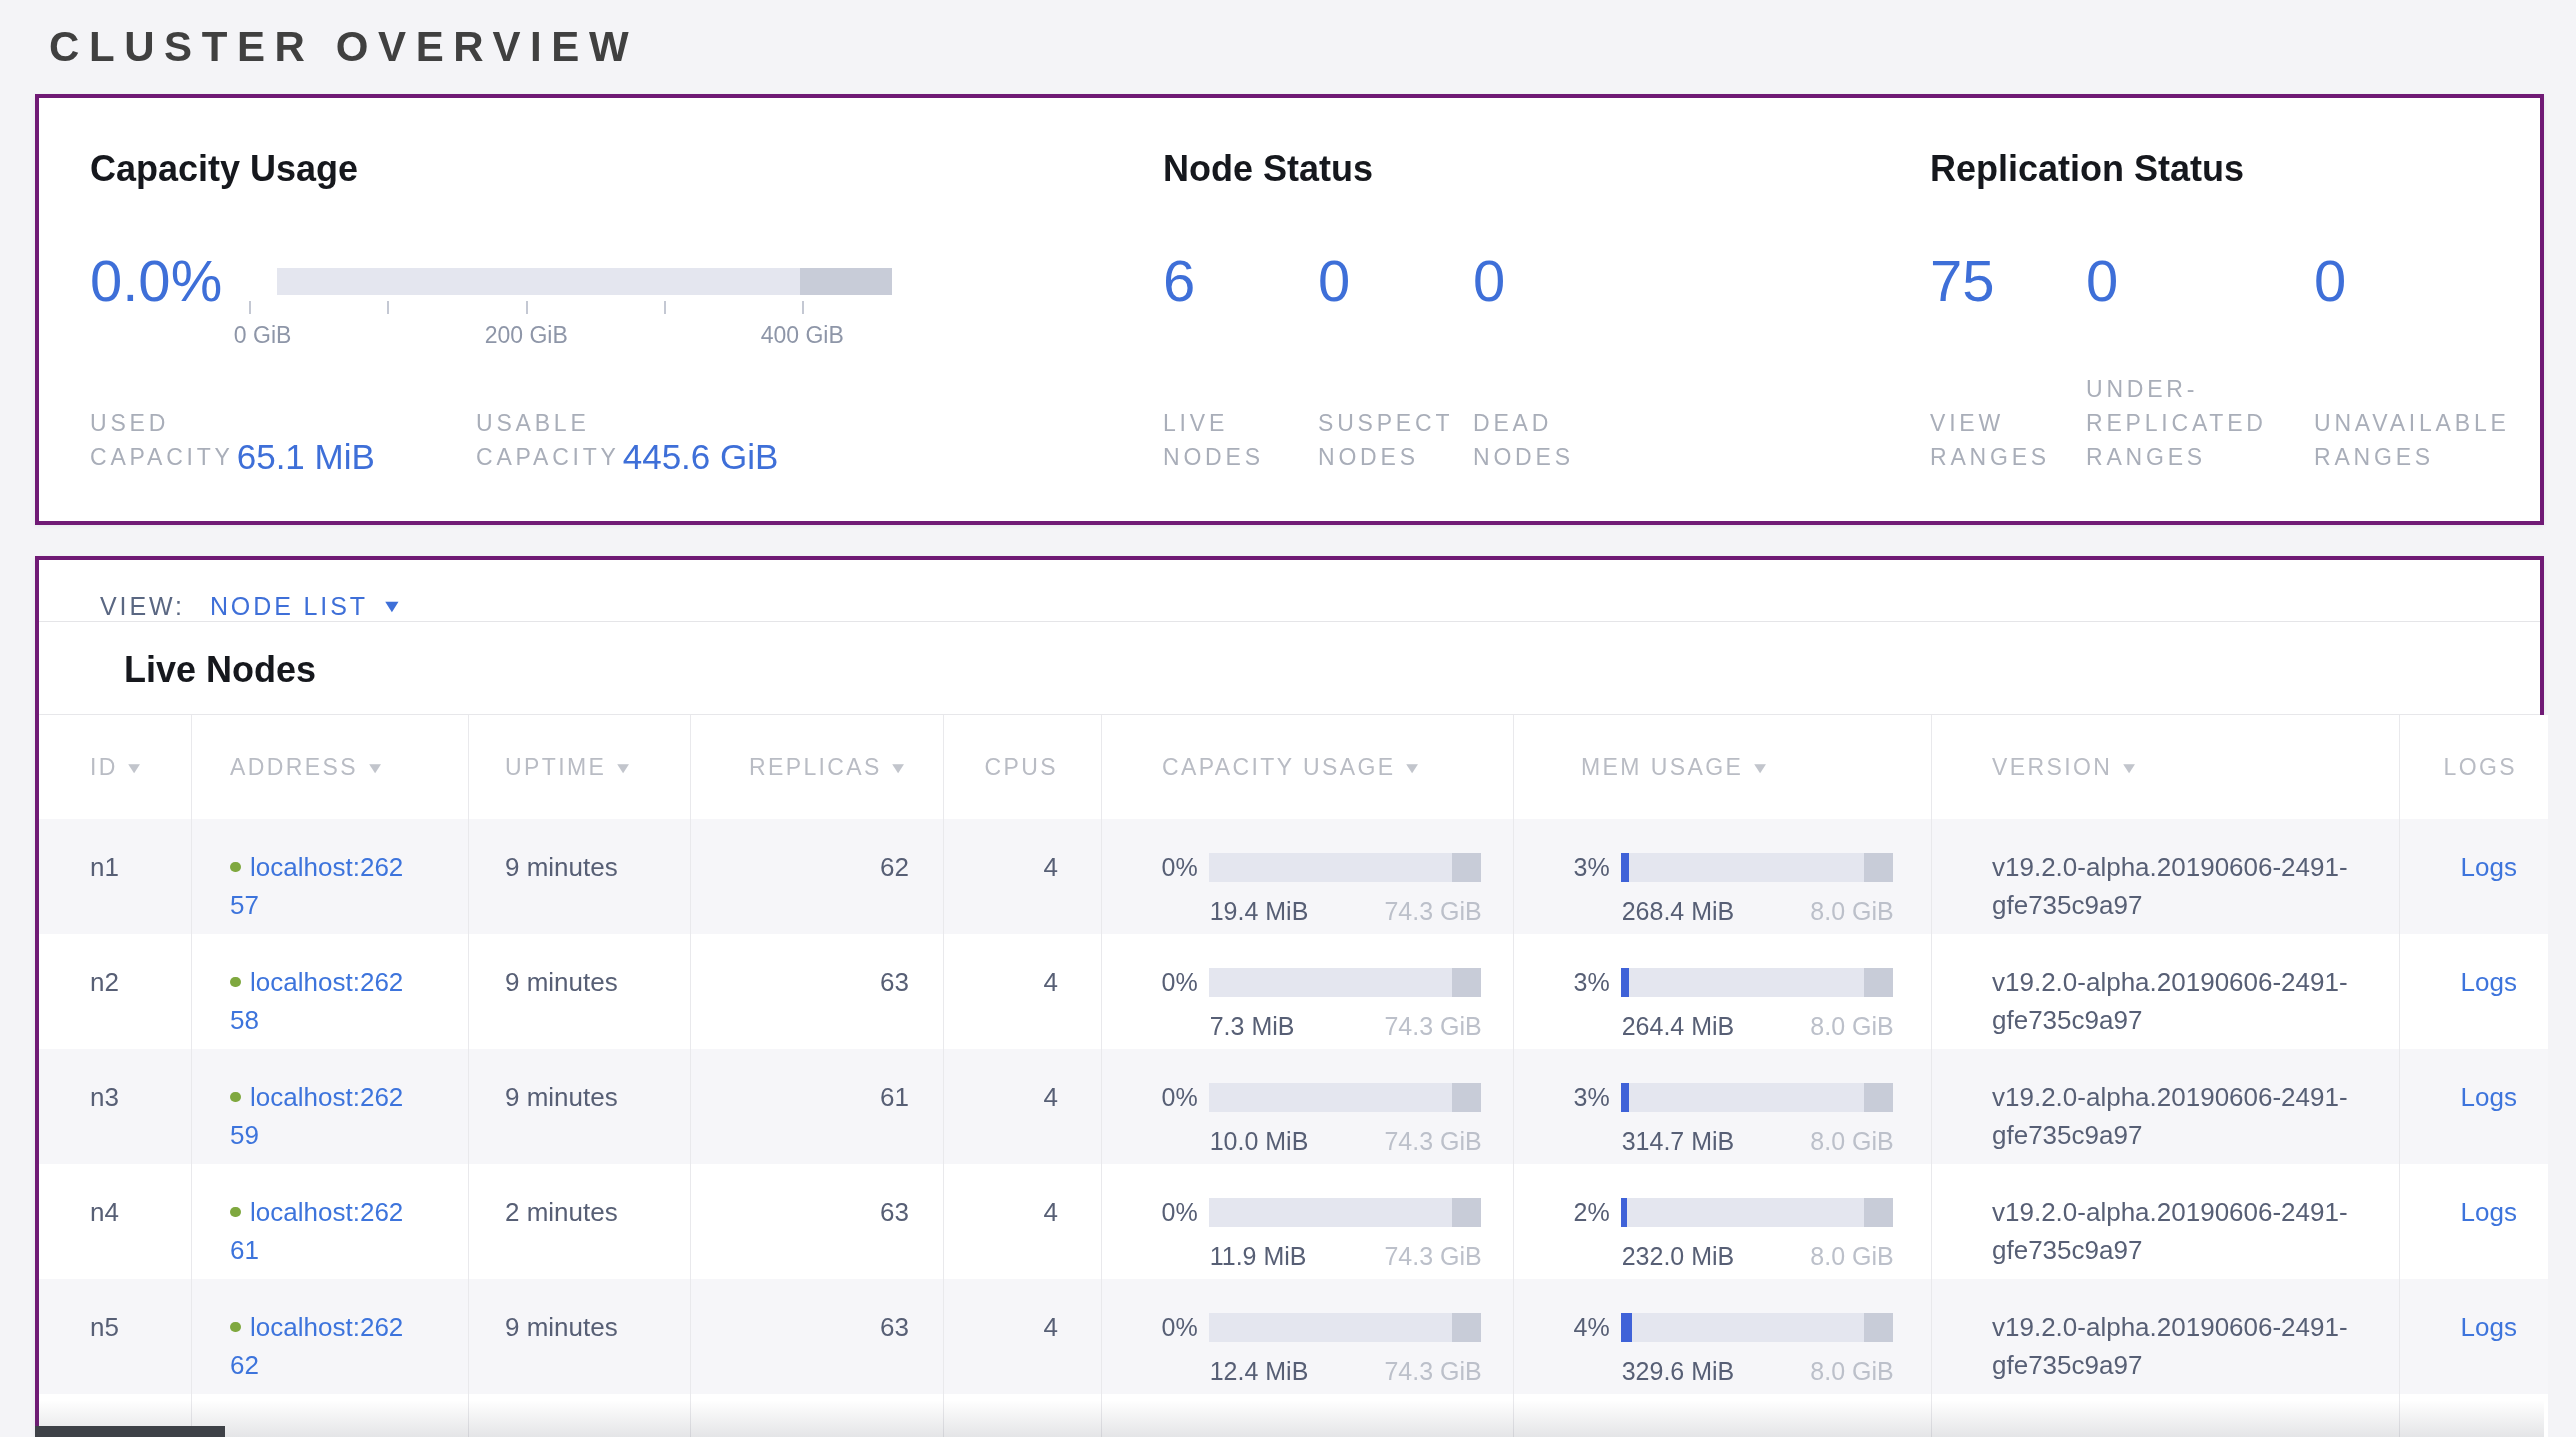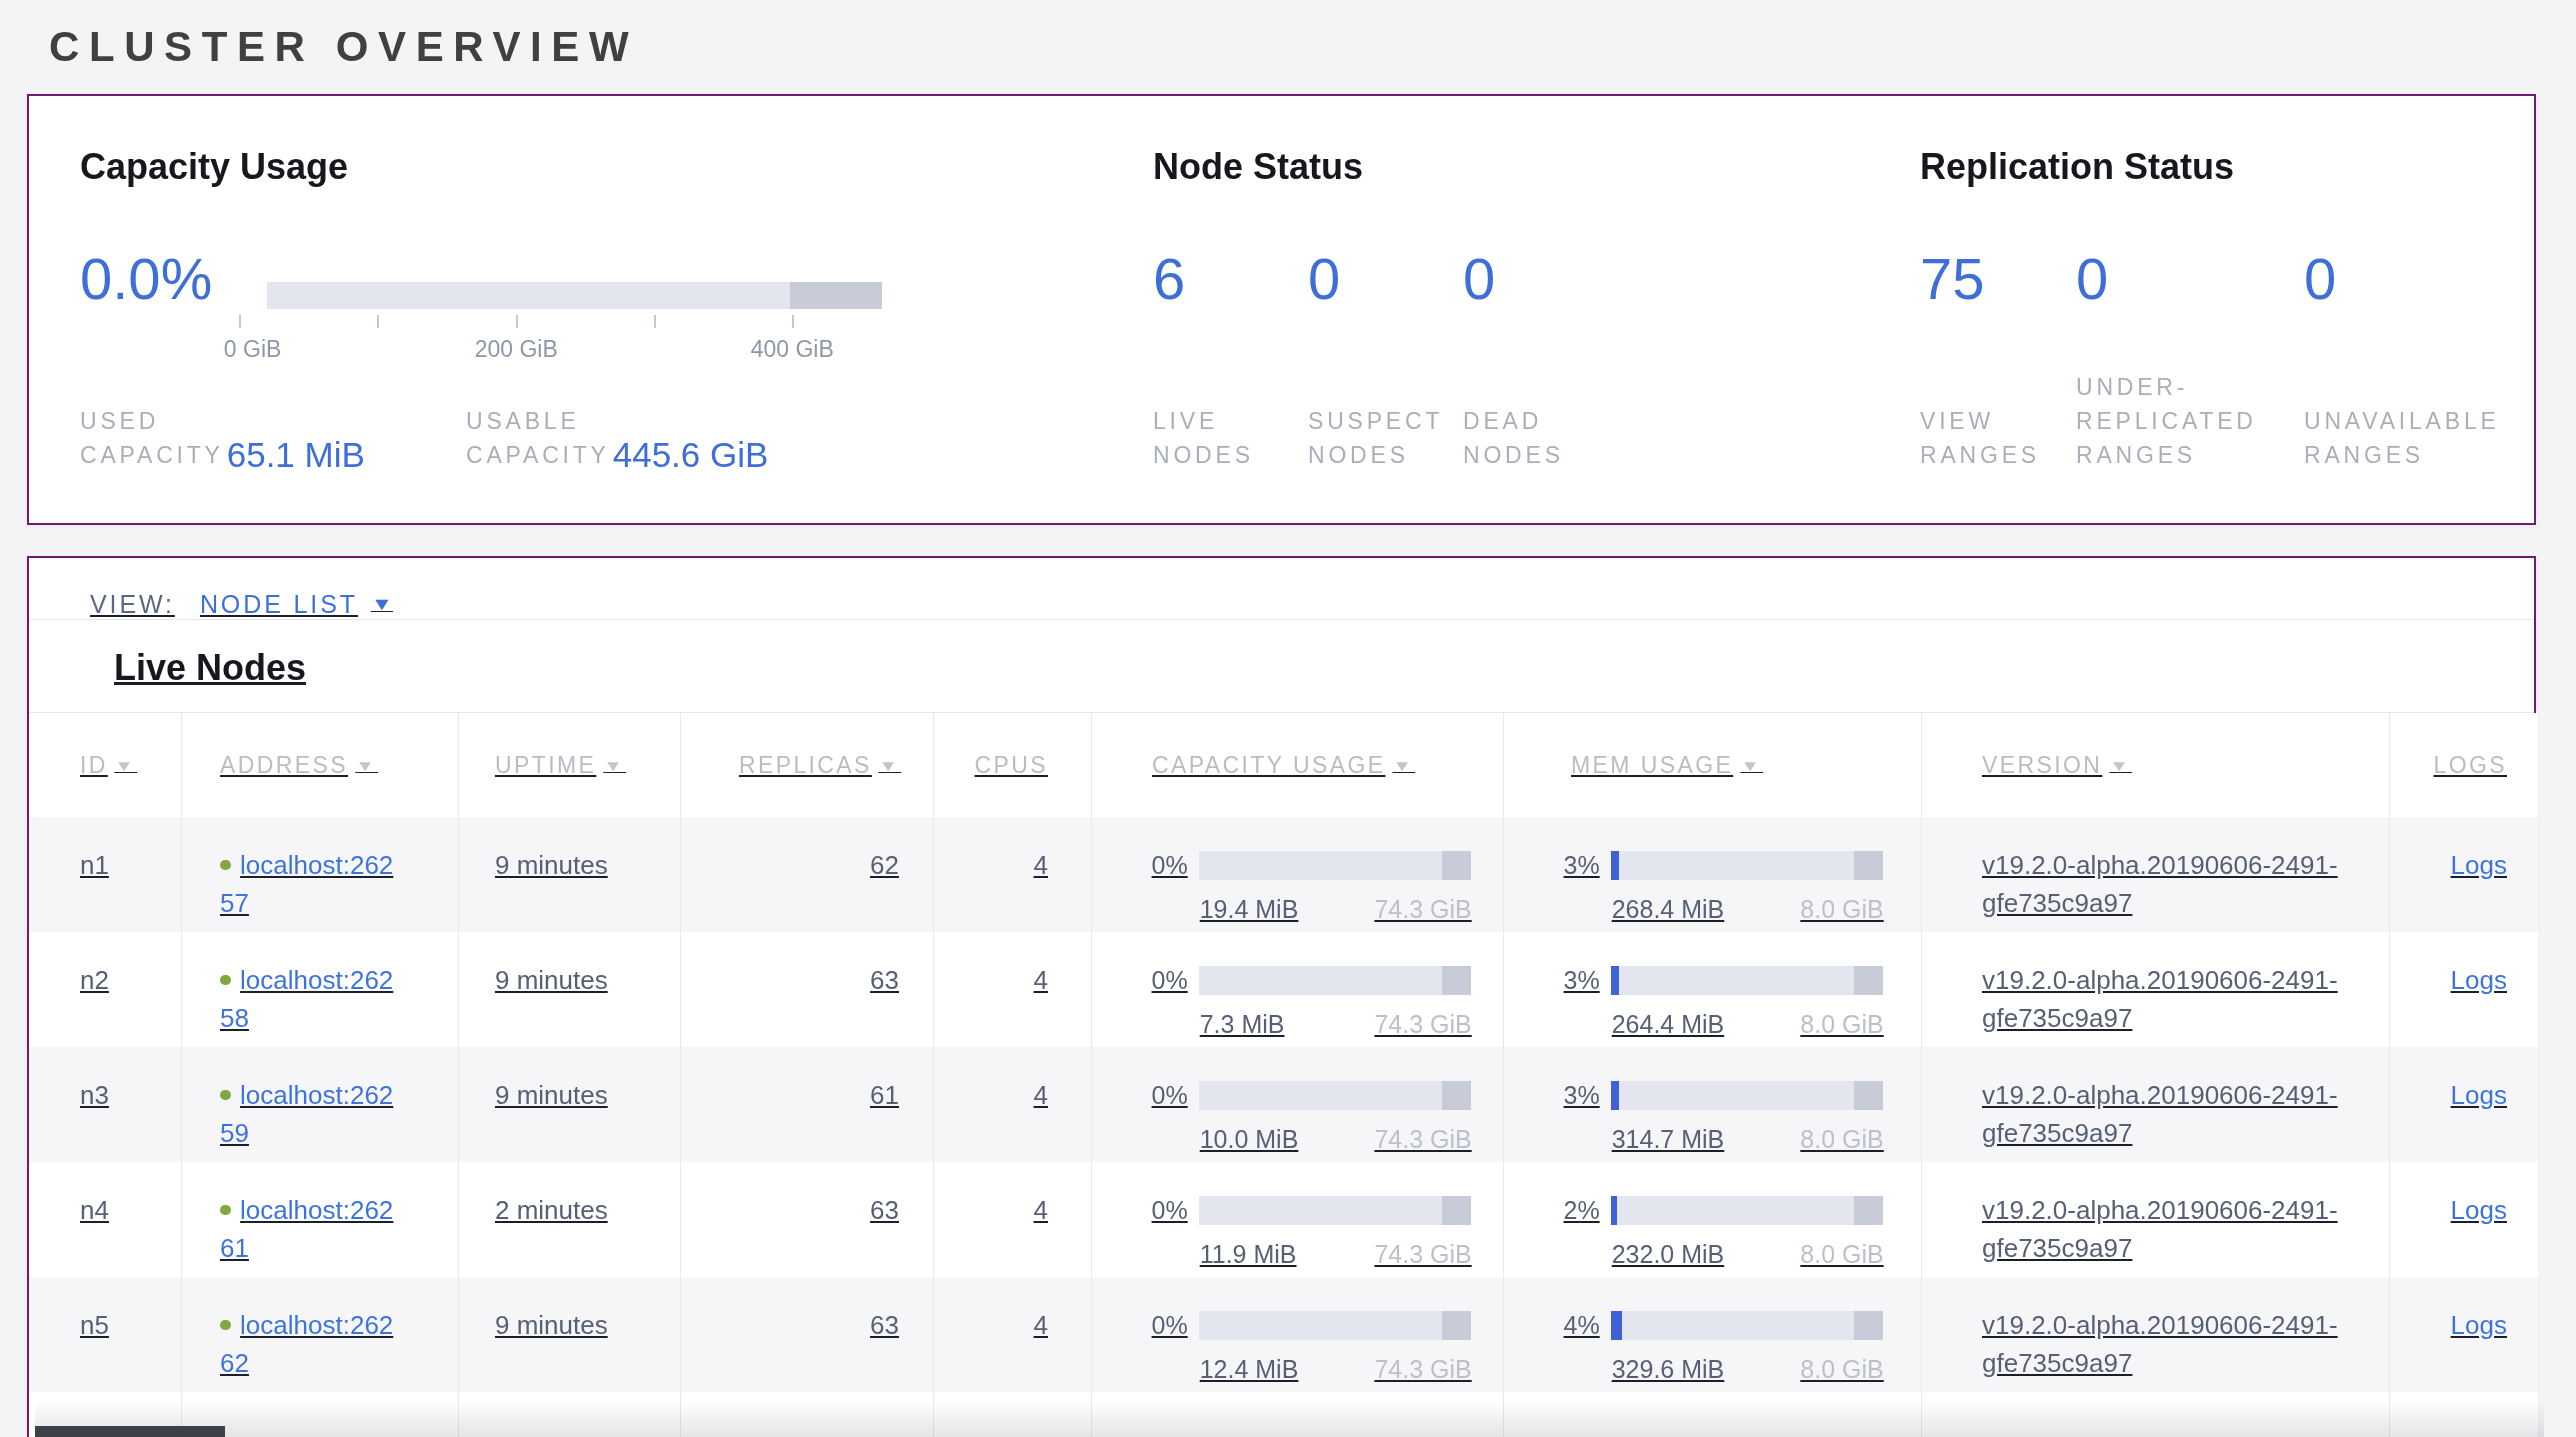--- a/index.html
+++ b/index.html
@@ -13,42 +13,41 @@
   .screen { position:absolute; inset:0; }
 
   
   .page-title {
     position:absolute; left:49px; top:23px;
     font-size:42px; font-weight:700; letter-spacing:9.6px; color:#404040;
   }
 
   
   .card {
-    position:absolute; left:27px; width:2509px;
-    background:#FFFFFF; border:2px solid #701a75;
+    position:absolute; left:35px; width:2509px;
+    background:#FFFFFF; border:4px solid #701a75;
     box-shadow:0 1.9px 4.8px rgba(40,45,60,0.06);
-    text-decoration:underline;
   }
   .card.summary { top:94px; height:431px; }
   .card.nodes-card { top:556px; height:901px; }
 
   
   .sec { position:absolute; top:50px; height:326px; display:flex; flex-direction:column; }
   .sec-capacity    { left:51px;  width:824px; }
   .sec-nodestatus  { left:1124px; width:671px; }
   .sec-replication { left:1891px; width:618px; }
   .sec-title { font-size:36px; font-weight:700; color:#16181D; }
 
   .sec-body { flex:1; display:flex; align-items:flex-start; margin-top:59px; }
 
   .big-val { font-size:58px; font-weight:500; color:#3E6FD8; line-height:63px; }
 
   
   .gauge-row { display:flex; align-items:flex-start; }
-  .gauge-bar-stack { margin-left:27px; margin-top:35px; position:relative;padding-left:28px; }
+  .gauge-bar-stack { margin-left:27px; margin-top:19px; position:relative;padding-left:28px; }
   .gauge-bar { width:615px; height:27px; background:#E4E6EF; position:relative; overflow:hidden; }
   .gauge-cap { position:absolute; right:0; top:0; height:100%; width:92px; background:#C8CCD8; }
   .gauge-fill { position:absolute; left:0; top:0; height:100%; background:#3E6FD8; }
   .tick { position:absolute; top:33px; width:1.9px; height:12.5px; background:#C4C8D3; }
   .tick-label { position:absolute; top:54px; font-size:23px; color:#8E96A8; transform:translateX(-50%); white-space:nowrap; }
 
   .stat-labels-row { display:flex; align-items:flex-end; margin-top:auto; }
   .cap-item { display:flex; align-items:flex-end; }
   .cap-item.first { width:386px; }
   .small-caps { font-size:23px; line-height:34px; letter-spacing:3.8px; color:#A9AEB9; }

